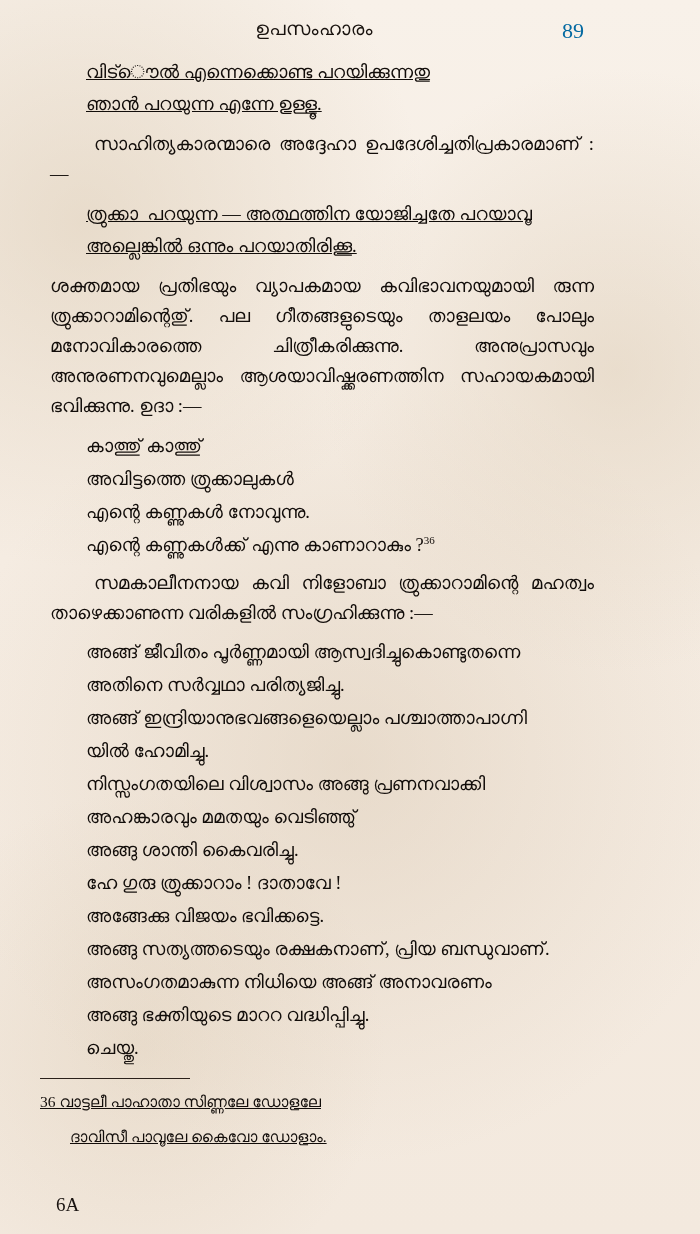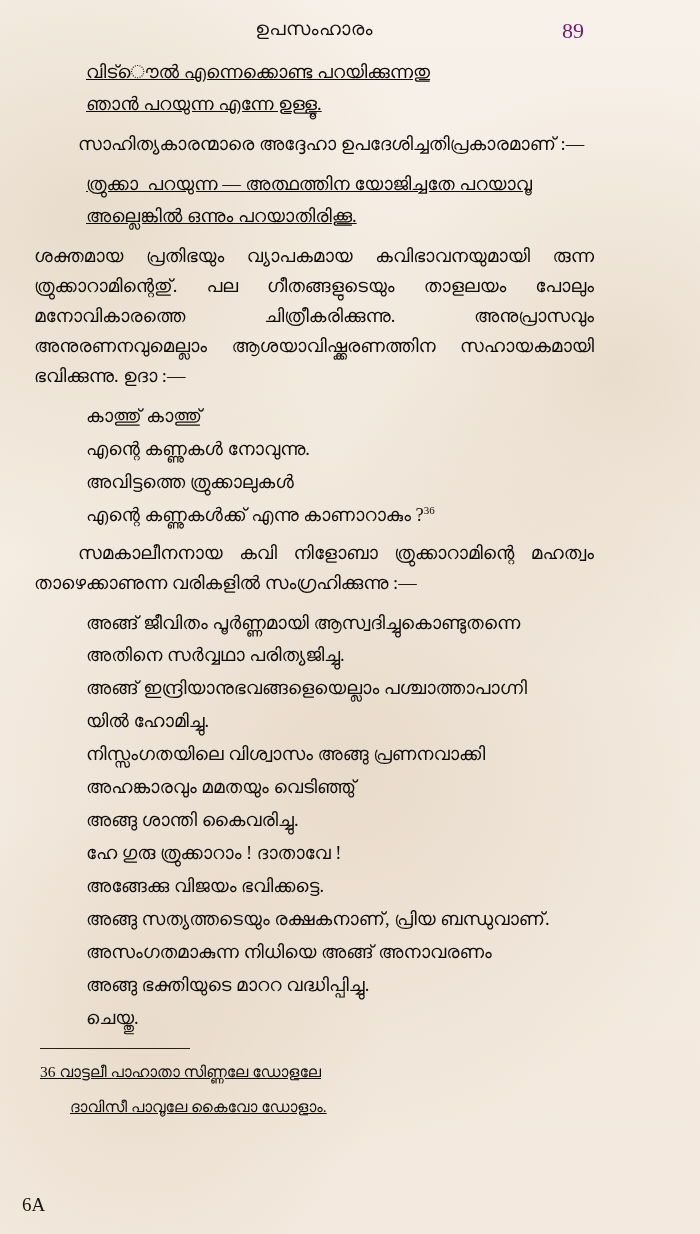--- a/index.html
+++ b/index.html
@@ -44,30 +44,30 @@
   .running-head {
     font-size: 19px;
     letter-spacing: 0.5px;
     color: #17110d;
   }
   .page-number {
     position: absolute;
     right: 10px;
     top: 0;
     font-size: 22px;
-    color: #701a75;
+    color: #0369a1;
   }
   .body-col {
     margin-top: 6px;
     font-size: 18.5px;
     line-height: 1.62;
     color: #120d0a;
   }
   p.para {
-    margin: 0 0 10px 0;
+    margin: 0 0 10px 16px;
     text-align: justify;
     text-justify: inter-word;
   }
   p.para.indent {
     text-indent: 44px;
   }
   .quote {
     margin: 6px 0 10px 0;
     padding-left: 52px;
   }
@@ -100,21 +100,21 @@
   }
   .footnotes .fn-line {
     margin: 11px 0 2px 0;
     text-decoration: underline;
   }
   .footnotes .fn-line.ind {
     padding-left: 30px;
   }
   .signature {
     position: absolute;
-    left: 22px;
+    left: 56px;
     bottom: 18px;
     font-size: 19px;
     font-family: "Liberation Serif", serif;
   }
 </style>
 </head>
 <body>
 
 <div class="paper-tint"></div>
 
@@ -136,22 +136,22 @@
 
     <div class="quote">
       <div class="line">ത്രുക്കാ  പറയുന്ന — അത്ഥത്തിന യോജിച്ചതേ പറയാവൂ</div>
       <div class="line">അല്ലെങ്കിൽ ഒന്നും പറയാതിരിക്കൂ.</div>
     </div>
 
     <p class="para">ശക്തമായ  പ്രതിഭയും  വ്യാപകമായ  കവിഭാവനയുമായി രുന്ന  ത്രുക്കാറാമിന്റെതു്.   പല  ഗീതങ്ങളുടെയും  താളലയം പോലും  മനോവികാരത്തെ  ചിത്രീകരിക്കുന്നു.   അനുപ്രാസവും അനുരണനവുമെല്ലാം  ആശയാവിഷ്ക്കരണത്തിന  സഹായകമായി ഭവിക്കുന്നു.   ഉദാ :—</p>
 
     <div class="block-verse">
       <div class="line">കാത്തു് കാത്തു്</div>
+      <div class="line">അവിട്ടത്തെ ത്രുക്കാലുകൾ</div>
       <div class="line">എന്റെ കണ്ണുകൾ നോവുന്നു.</div>
-      <div class="line">അവിട്ടത്തെ ത്രുക്കാലുകൾ</div>
       <div class="line"><span>എന്റെ കണ്ണുകൾക്ക് എന്നു കാണാറാകും ?</span><sup class="ref">36</sup></div>
     </div>
 
     <p class="para indent">സമകാലീനനായ കവി നിളോബാ ത്രുക്കാറാമിന്റെ മഹത്വം താഴെക്കാണുന്ന വരികളിൽ സംഗ്രഹിക്കുന്നു :—</p>
 
     <div class="block-verse">
       <div class="line">അങ്ങ് ജീവിതം പൂർണ്ണമായി ആസ്വദിച്ചുകൊണ്ടുതന്നെ</div>
       <div class="line">അതിനെ സർവ്വഥാ പരിത്യജിച്ചു.</div>
       <div class="line">അങ്ങ് ഇന്ദ്രിയാനുഭവങ്ങളെയെല്ലാം പശ്ചാത്താപാഗ്നി</div>
       <div class="line right">യിൽ ഹോമിച്ചു.</div>

